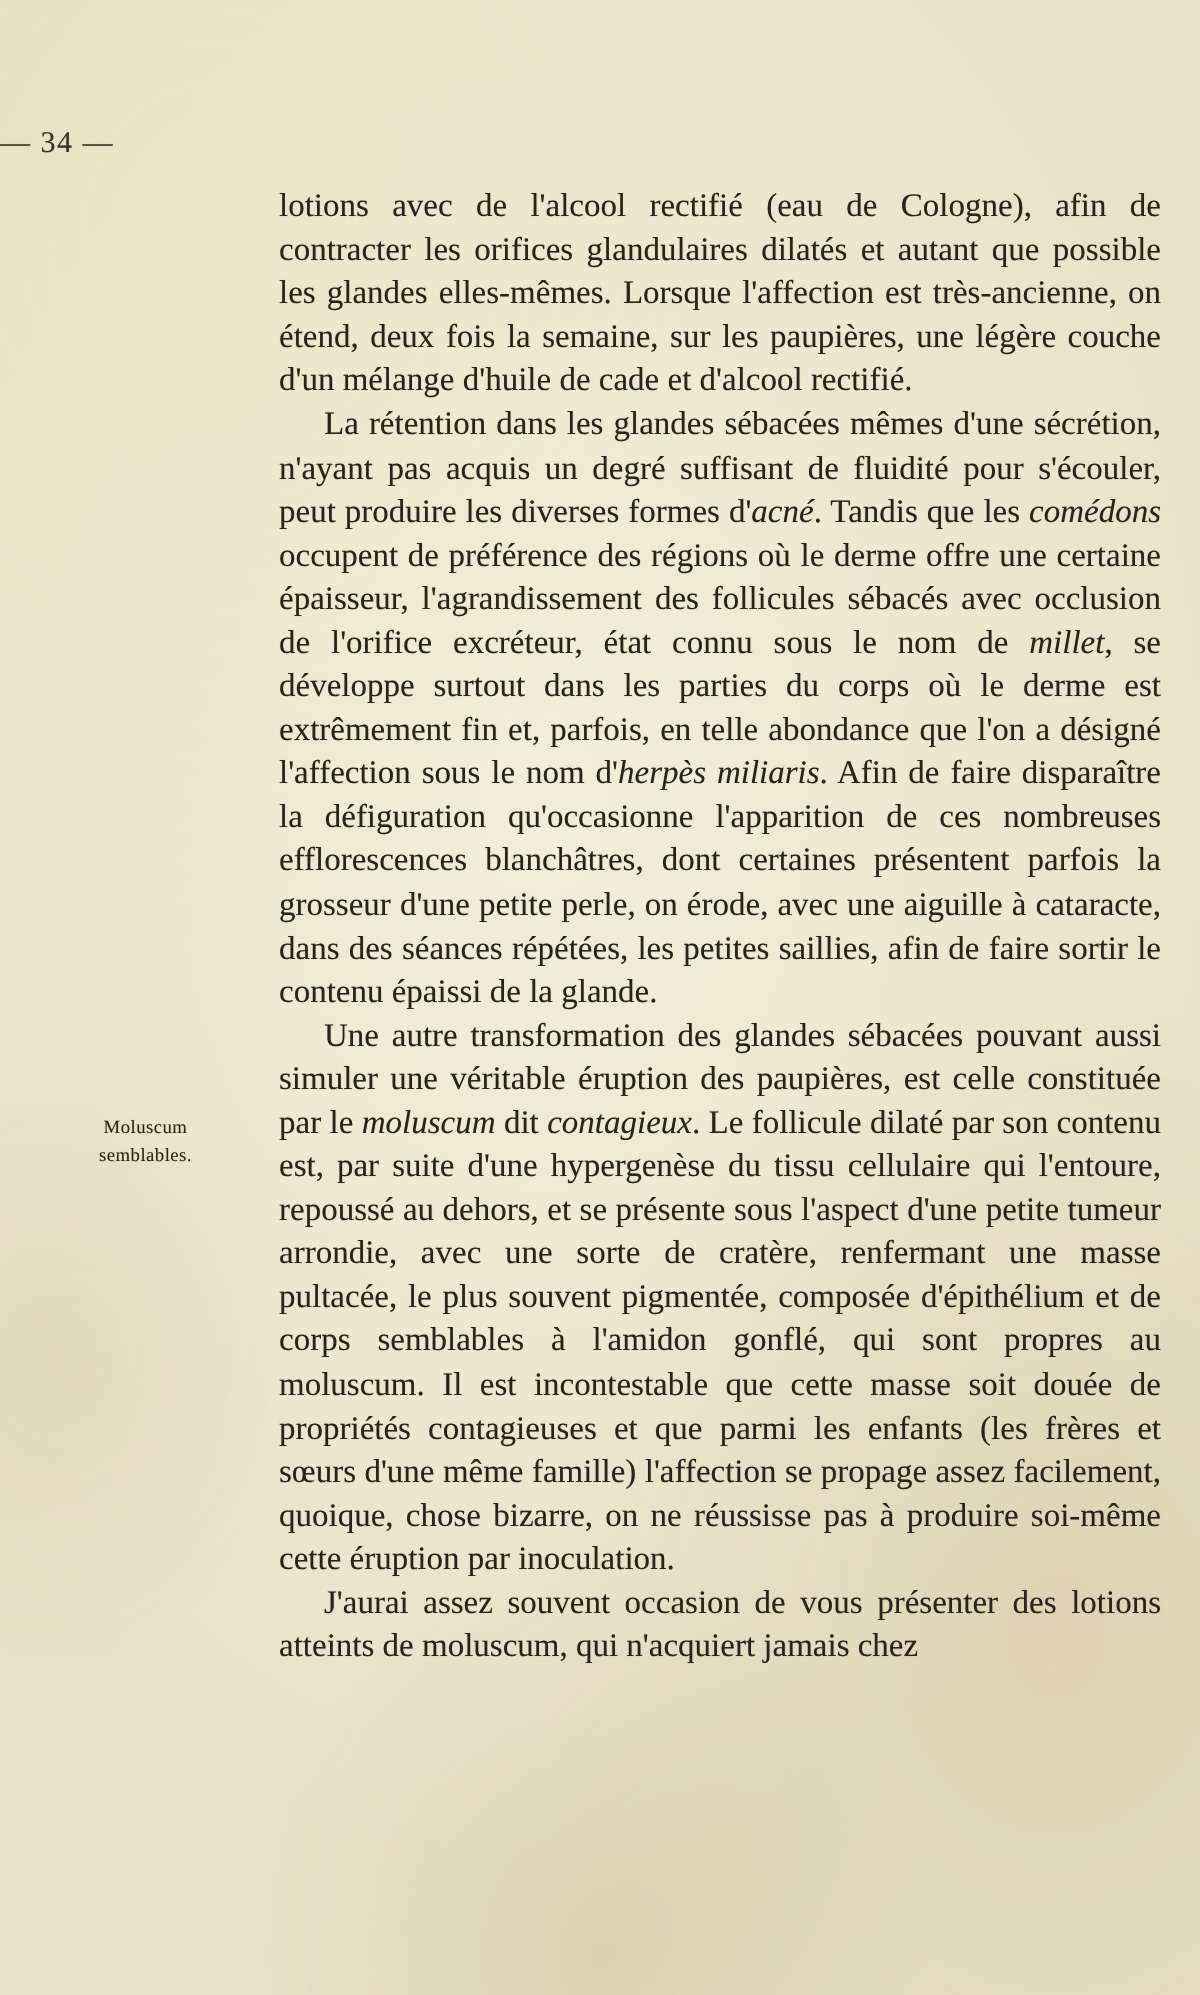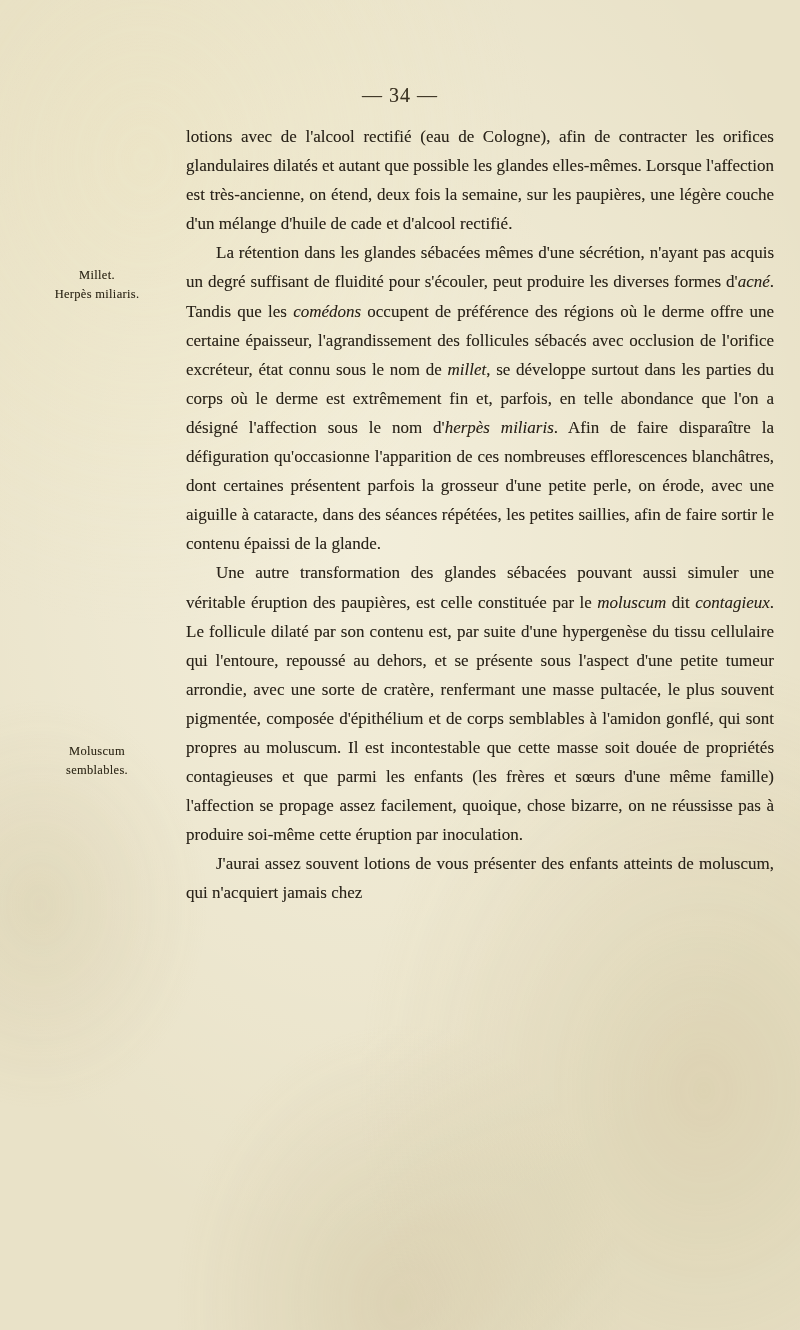--- a/index.html
+++ b/index.html
@@ -39,21 +39,21 @@
   .page {
     position: absolute;
     inset: 0;
   }
 
   .folio {
     position: absolute;
     top: 84px;
     left: 0;
     right: 0;
-    text-align: center;
+    text-align: left;
     font-size: 20px;
     letter-spacing: 1px;
     color: #3a3223;
   }
 
   .margin-notes {
     position: absolute;
     left: 22px;
     width: 150px;
     text-align: center;
@@ -64,21 +64,21 @@
     letter-spacing: 0.3px;
   }
   .margin-notes.note-millet { top: 266px; }
   .margin-notes.note-moluscum { top: 742px; }
 
   .body-col {
     position: absolute;
     left: 186px;
     top: 122px;
     width: 588px;
-    font-size: 17px;
+    font-size: 22px;
     line-height: 29.1px;
     text-align: justify;
     text-justify: inter-word;
     color: #29231a;
     hyphens: manual;
   }
   .body-col p {
     margin: 0;
     text-indent: 0;
   }
@@ -96,34 +96,30 @@
 </head>
 <body>
 
 <div class="page">
 
   <div class="paper-light"></div>
   <div class="paper-grain"></div>
 
   <div class="folio">— 34 —</div>
 
-  <div class="margin-notes note-millet">
-    <div>Millet.</div>
-    <div>Herpès miliaris.</div>
-  </div>
 
   <div class="margin-notes note-moluscum">
     <div>Moluscum</div>
     <div>semblables.</div>
   </div>
 
   <div class="body-col">
 
     <p><span>lotions avec de l'alcool rectifié (eau de Cologne), afin de contracter les orifices glandulaires dilatés et autant que possible les glandes elles-mêmes. Lorsque l'affection est très-ancienne, on étend, deux fois la semaine, sur les paupières, une légère couche d'un mélange d'huile de cade et d'alcool rectifié.</span></p>
 
     <p class="indent"><span>La rétention dans les glandes sébacées mêmes d'une sécrétion, n'ayant pas acquis un degré suffisant de fluidité pour s'écouler, peut produire les diverses formes d'</span><i>acné</i><span>. Tandis que les </span><i>comédons</i><span> occupent de préférence des régions où le derme offre une certaine épaisseur, l'agrandissement des follicules sébacés avec occlusion de l'orifice excréteur, état connu sous le nom de </span><i>millet</i><span>, se développe surtout dans les parties du corps où le derme est extrêmement fin et, parfois, en telle abondance que l'on a désigné l'affection sous le nom d'</span><i>herpès miliaris</i><span>. Afin de faire disparaître la défiguration qu'occasionne l'apparition de ces nombreuses efflorescences blanchâtres, dont certaines présentent parfois la grosseur d'une petite perle, on érode, avec une aiguille à cataracte, dans des séances répétées, les petites saillies, afin de faire sortir le contenu épaissi de la glande.</span></p>
 
     <p class="indent"><span>Une autre transformation des glandes sébacées pouvant aussi simuler une véritable éruption des paupières, est celle constituée par le </span><i>moluscum</i><span> dit </span><i>contagieux</i><span>. Le follicule dilaté par son contenu est, par suite d'une hypergenèse du tissu cellulaire qui l'entoure, repoussé au dehors, et se présente sous l'aspect d'une petite tumeur arrondie, avec une sorte de cratère, renfermant une masse pultacée, le plus souvent pigmentée, composée d'épithélium et de corps semblables à l'amidon gonflé, qui sont propres au moluscum. Il est incontestable que cette masse soit douée de propriétés contagieuses et que parmi les enfants (les frères et sœurs d'une même famille) l'affection se propage assez facilement, quoique, chose bizarre, on ne réussisse pas à produire soi-même cette éruption par inoculation.</span></p>
 
-    <p class="indent"><span>J'aurai assez souvent lotions de vous présenter des enfants atteints de moluscum, qui n'acquiert jamais chez</span></p>
+    <p class="indent"><span>J'aurai assez souvent occasion de vous présenter des lotions atteints de moluscum, qui n'acquiert jamais chez</span></p>
 
   </div>
 </div>
 
 </body></html>

